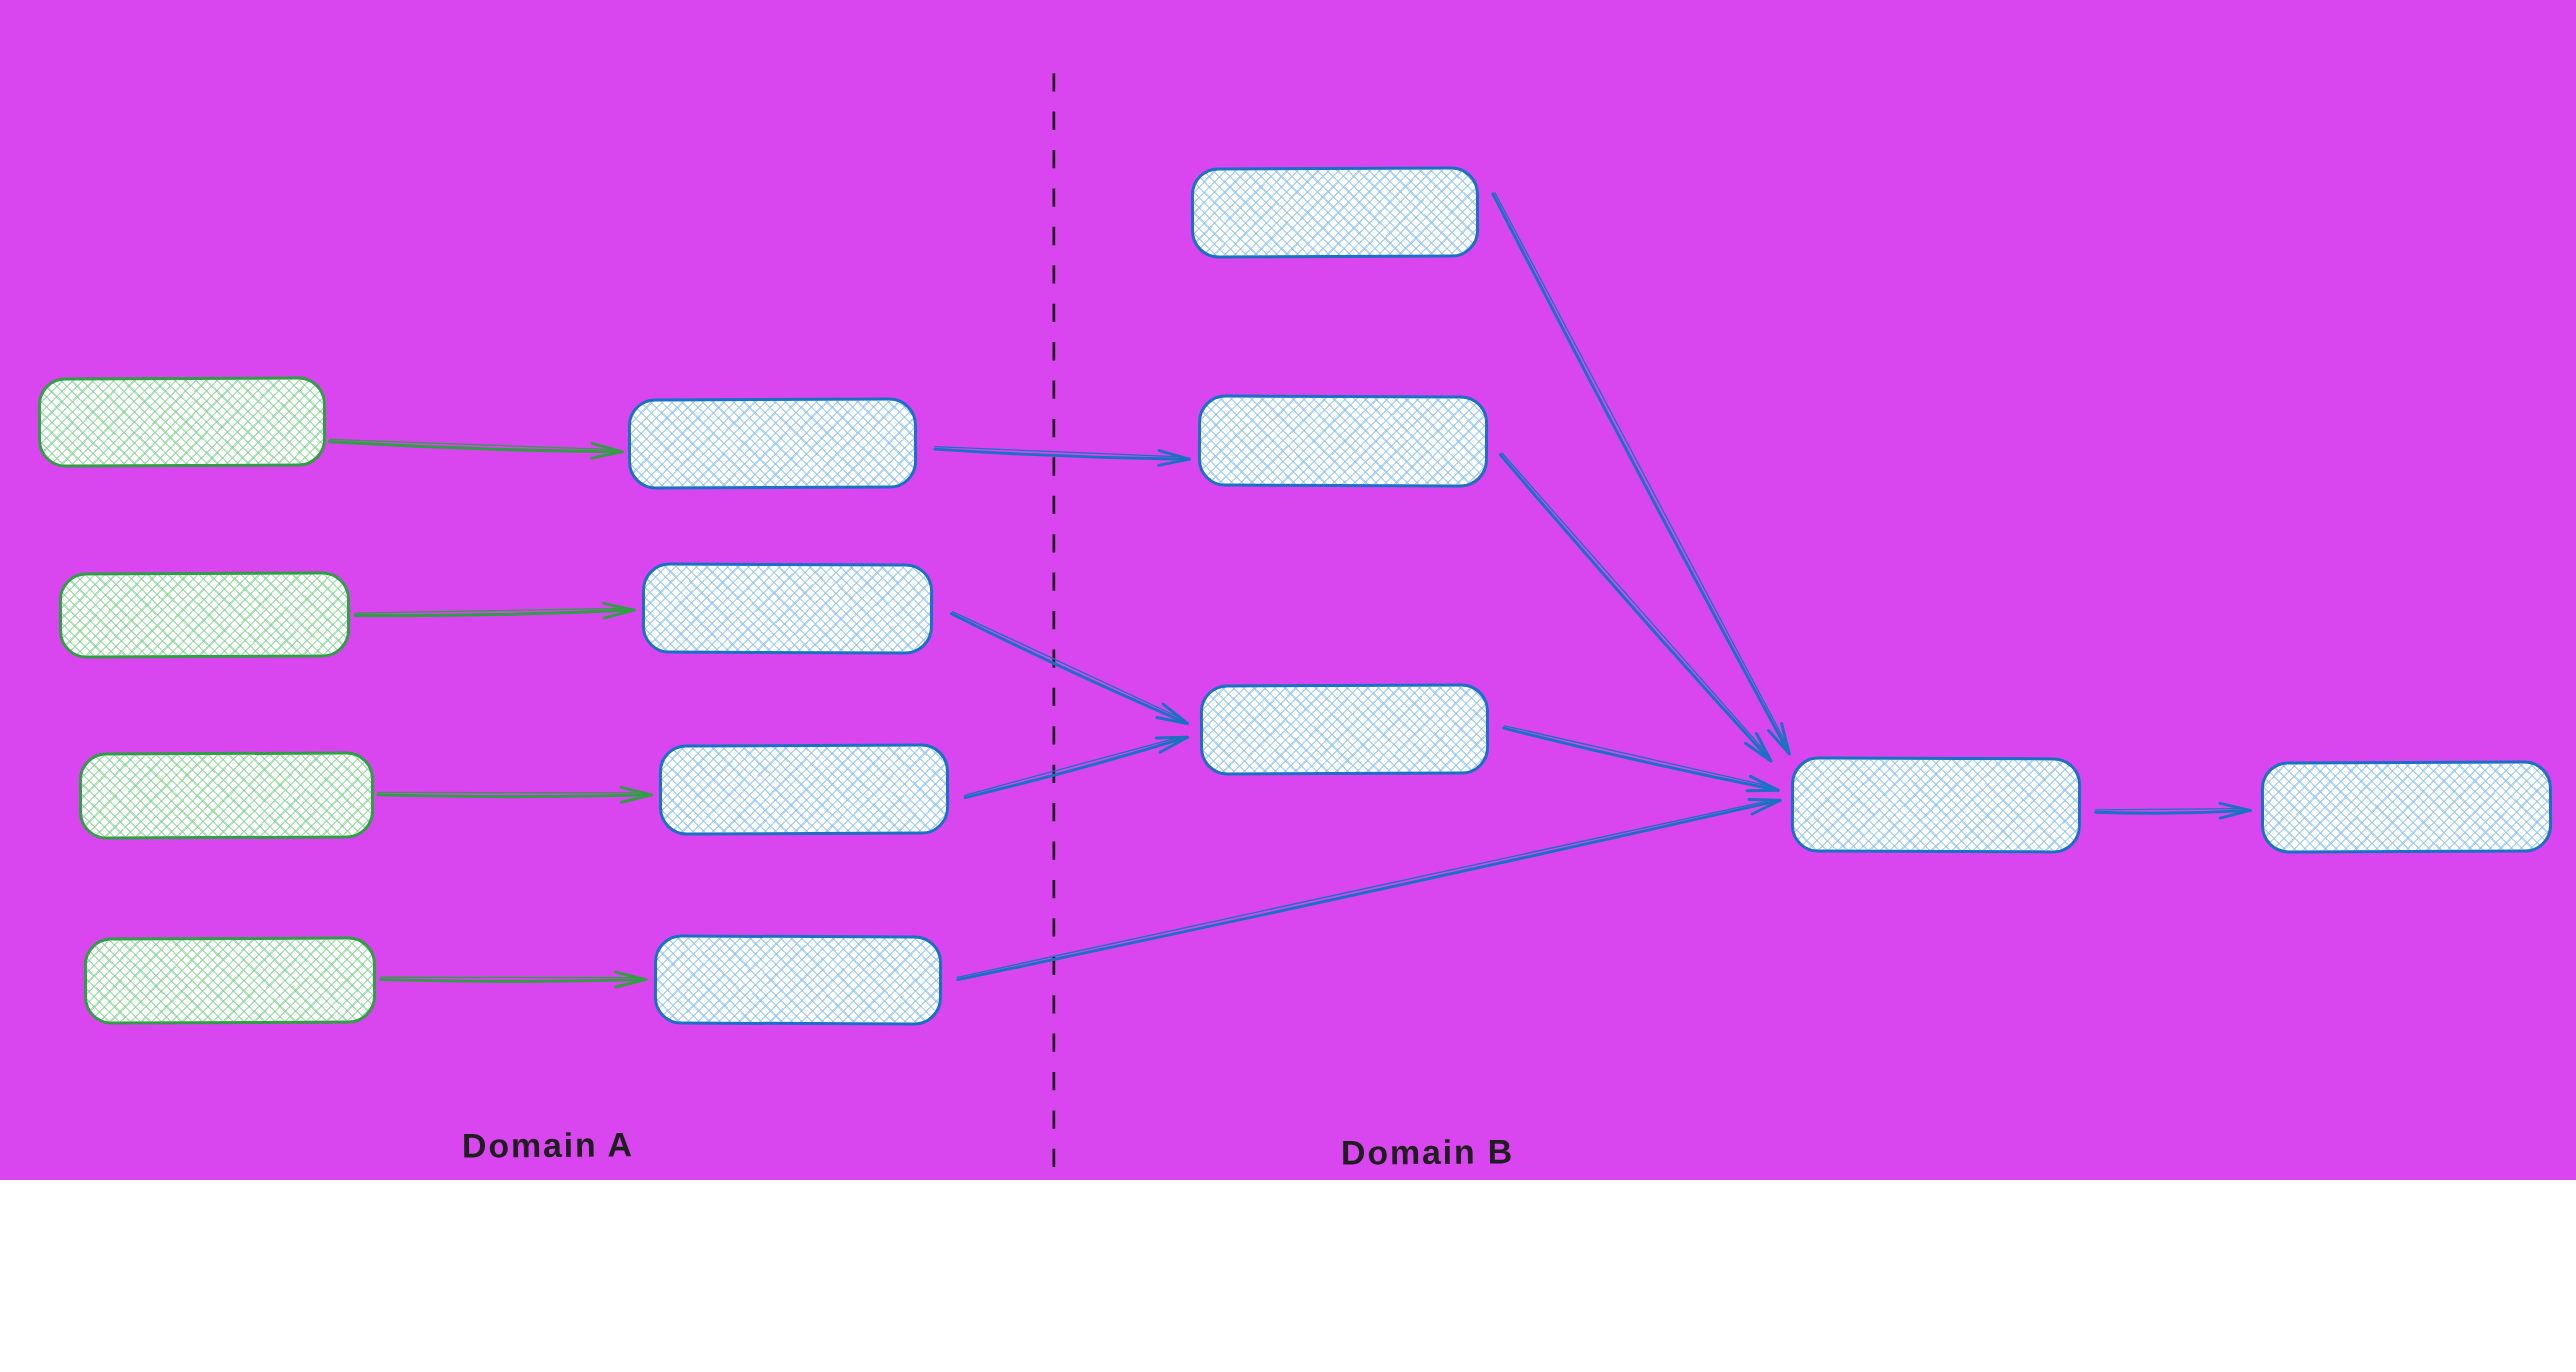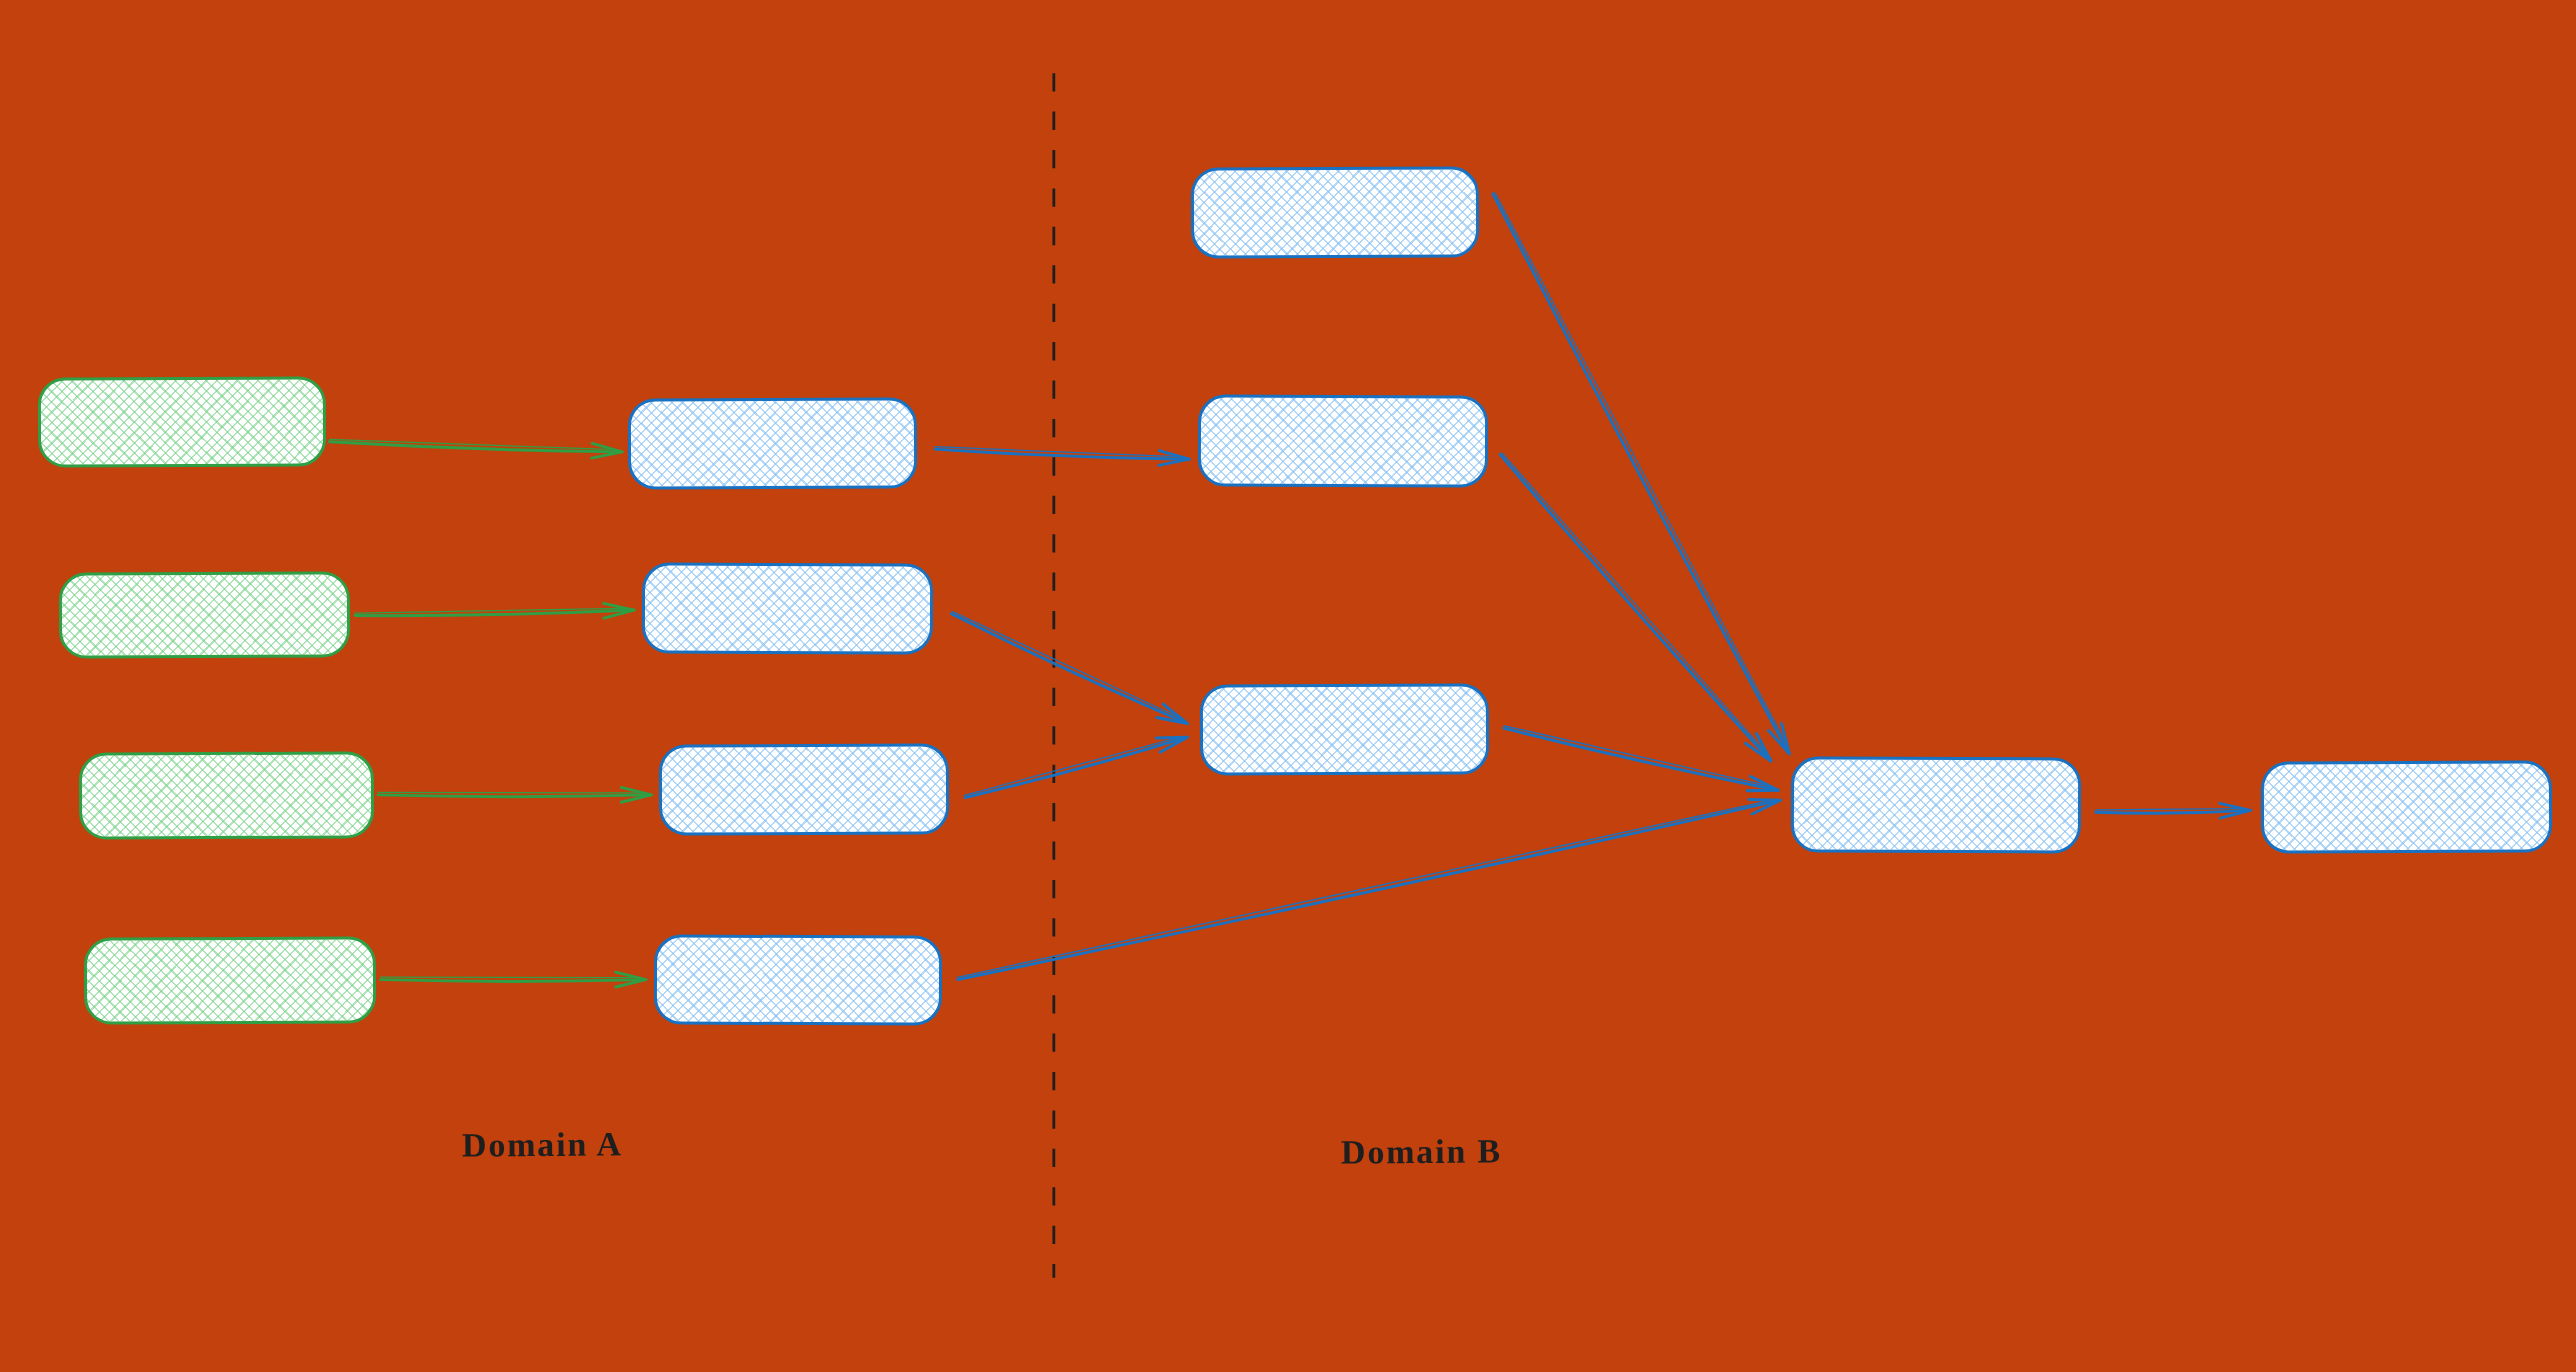--- a/index.html
+++ b/index.html
@@ -1,21 +1,21 @@
 <!DOCTYPE html>
 <html style="font-size:14.6px"><head>
 <meta charset="utf-8">
 <style>
   html,body{margin:0;padding:0;background:#ffffff;}
   #stage{
     position:relative;
-    width:2576px;height:1372px;
-    background:#c2410c;
+    width:2576px;height:1180px;
+    background:#d946ef;
     overflow:hidden;
-    font-family:Liberation Serif, serif;
+    font-family:Liberation Sans, sans-serif;
   }
   .node{
     position:absolute;
     box-sizing:border-box;
     border-radius:27.4px;
   }
   .node.green{
     border:3.2px solid #2f9e44;
     background:
       repeating-linear-gradient(45deg,  rgba(111,207,128,0.55) 0 1.6px, transparent 1.6px 7.3px),

